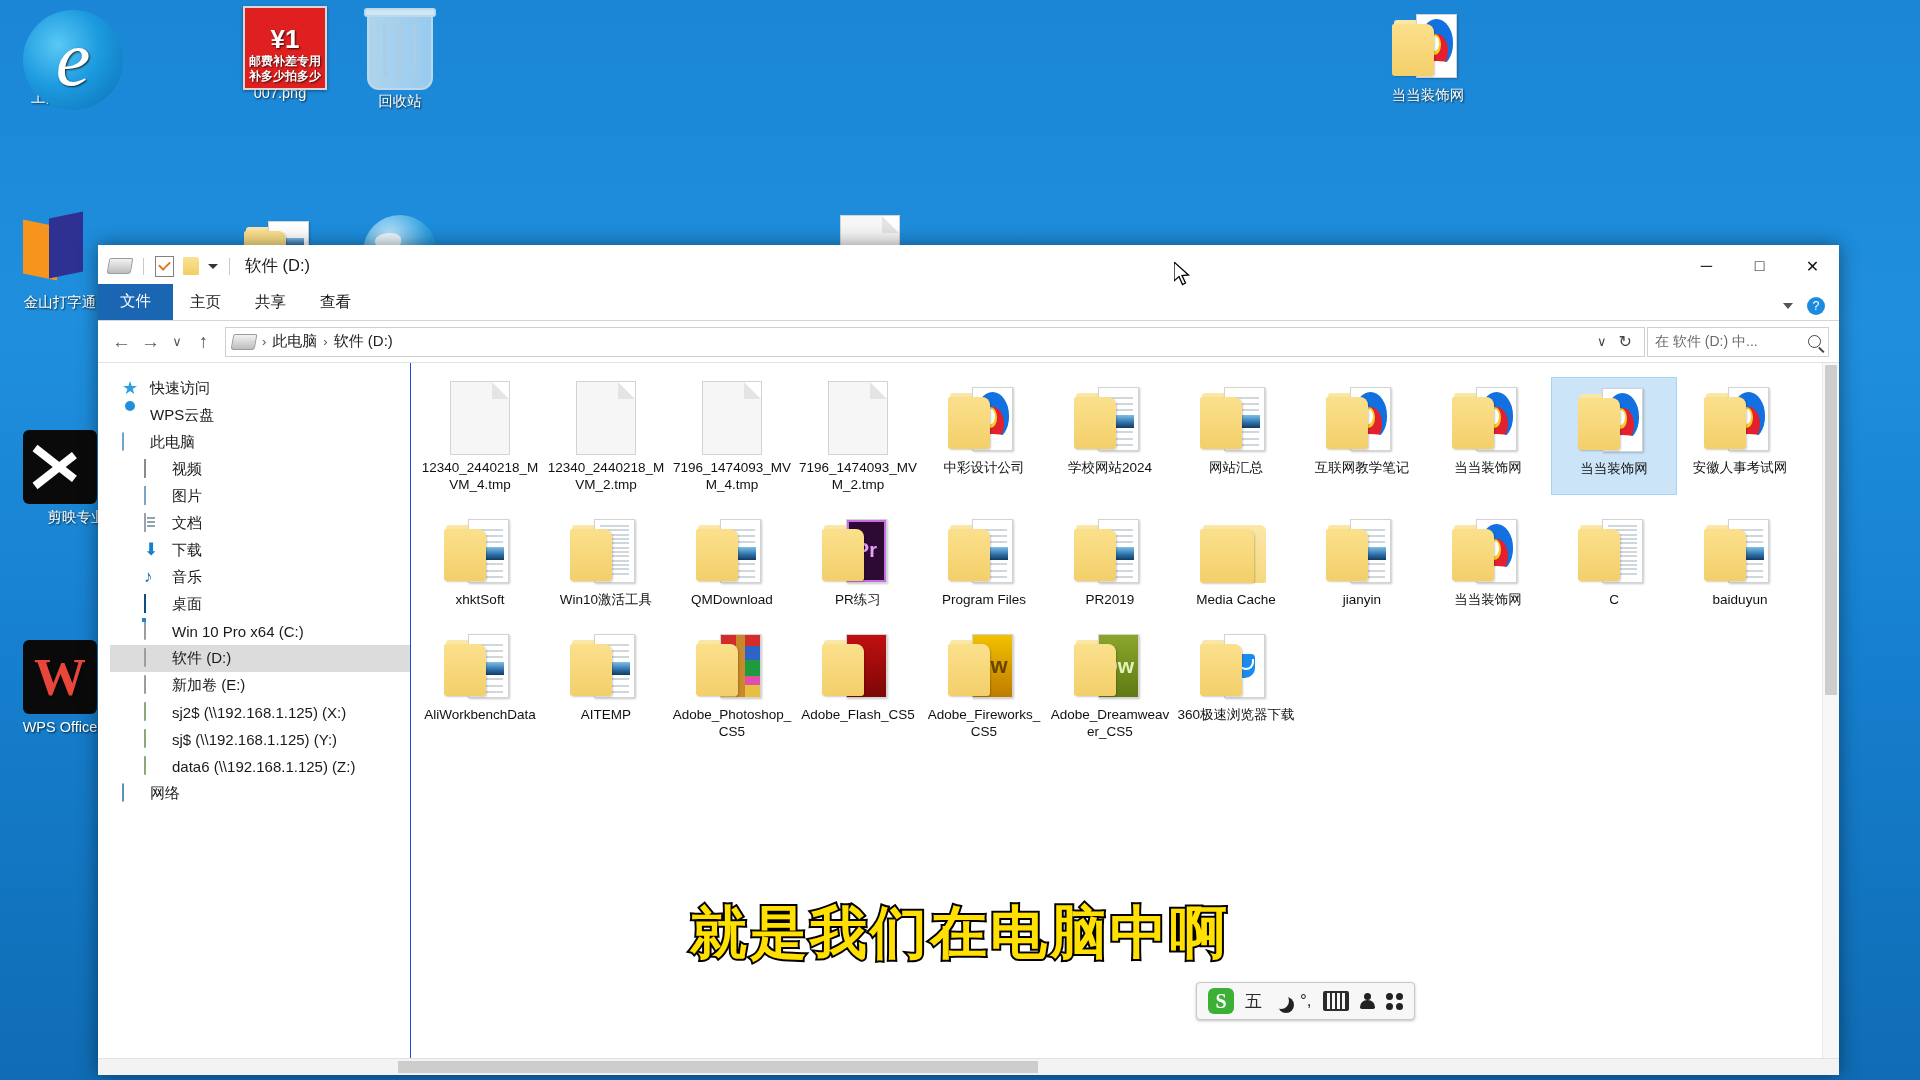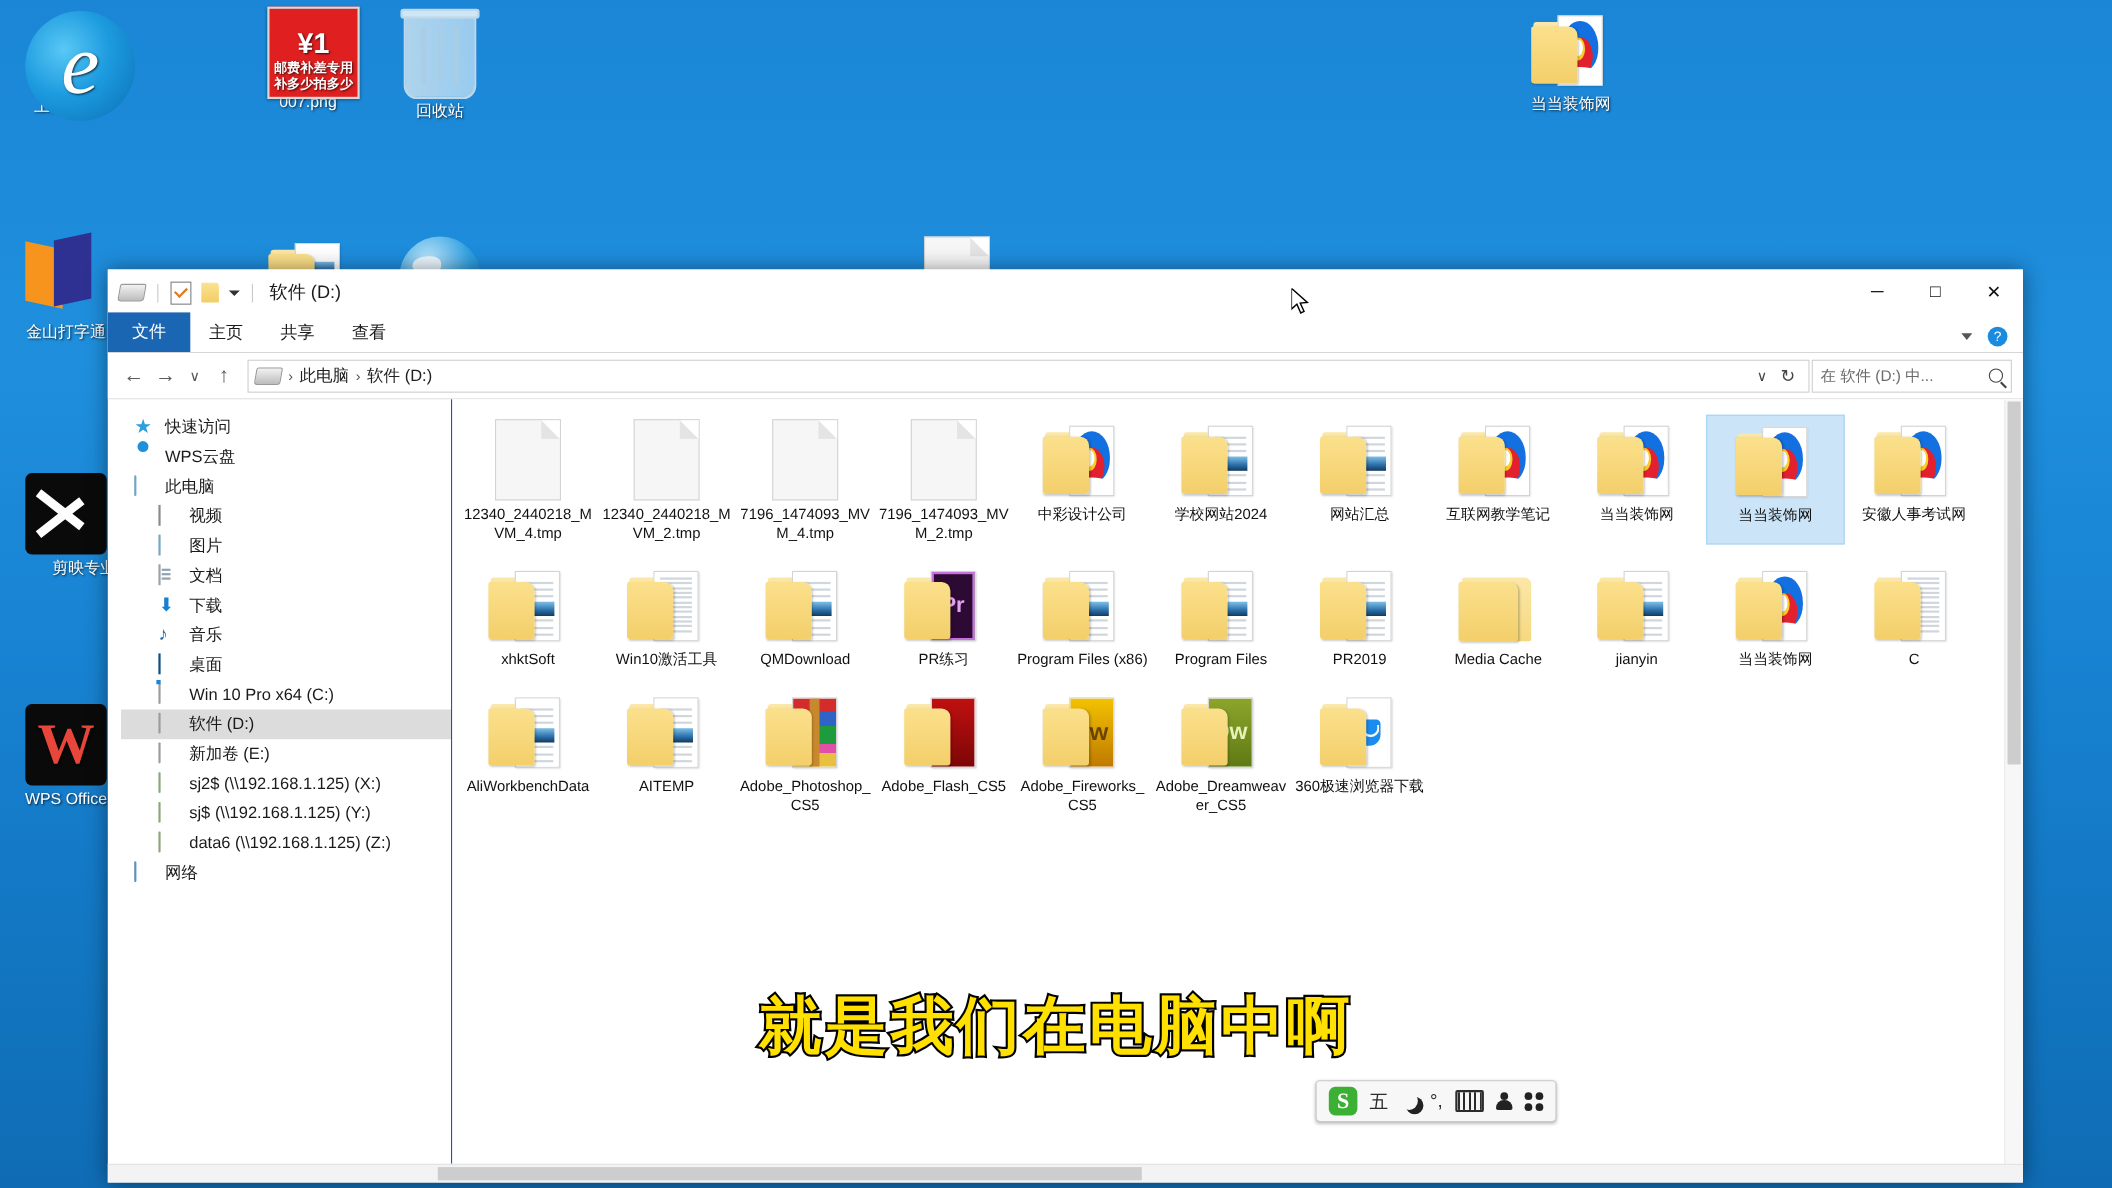--- a/index.html
+++ b/index.html
@@ -665,40 +665,20 @@
                     <i style="top:34%"></i>
                     <div class="band" style="top:44%"></div>
                     <i style="top:70%"></i>
                     <i style="top:80%"></i>
                     <i style="top:90%"></i>
                   </div>
                 </div>
                 <div class="front"></div>
               </div>
             </div>
-            <div class="cname">Program Files (x86)</div>
-          </div>
-          <div class="cell">
-            <div class="thumb">
-              <div class="folder">
-                <div class="back"></div>
-                <div class="page">
-                  <div class="lines">
-                    <i style="top:14%"></i>
-                    <i style="top:24%"></i>
-                    <i style="top:34%"></i>
-                    <div class="band" style="top:44%"></div>
-                    <i style="top:70%"></i>
-                    <i style="top:80%"></i>
-                    <i style="top:90%"></i>
-                  </div>
-                </div>
-                <div class="front"></div>
-              </div>
-            </div>
             <div class="cname">Program Files</div>
           </div>
           <div class="cell">
             <div class="thumb">
               <div class="folder">
                 <div class="back"></div>
                 <div class="page">
                   <div class="lines">
                     <i style="top:14%"></i>
                     <i style="top:24%"></i>
@@ -797,20 +777,40 @@
                     <i style="top:34%"></i>
                     <div class="band" style="top:44%"></div>
                     <i style="top:70%"></i>
                     <i style="top:80%"></i>
                     <i style="top:90%"></i>
                   </div>
                 </div>
                 <div class="front"></div>
               </div>
             </div>
+            <div class="cname">baiduyun</div>
+          </div>
+          <div class="cell">
+            <div class="thumb">
+              <div class="folder">
+                <div class="back"></div>
+                <div class="page">
+                  <div class="lines">
+                    <i style="top:14%"></i>
+                    <i style="top:24%"></i>
+                    <i style="top:34%"></i>
+                    <div class="band" style="top:44%"></div>
+                    <i style="top:70%"></i>
+                    <i style="top:80%"></i>
+                    <i style="top:90%"></i>
+                  </div>
+                </div>
+                <div class="front"></div>
+              </div>
+            </div>
             <div class="cname">AliWorkbenchData</div>
           </div>
           <div class="cell">
             <div class="thumb">
               <div class="folder">
                 <div class="back"></div>
                 <div class="page">
                   <div class="lines">
                     <i style="top:14%"></i>
                     <i style="top:24%"></i>

